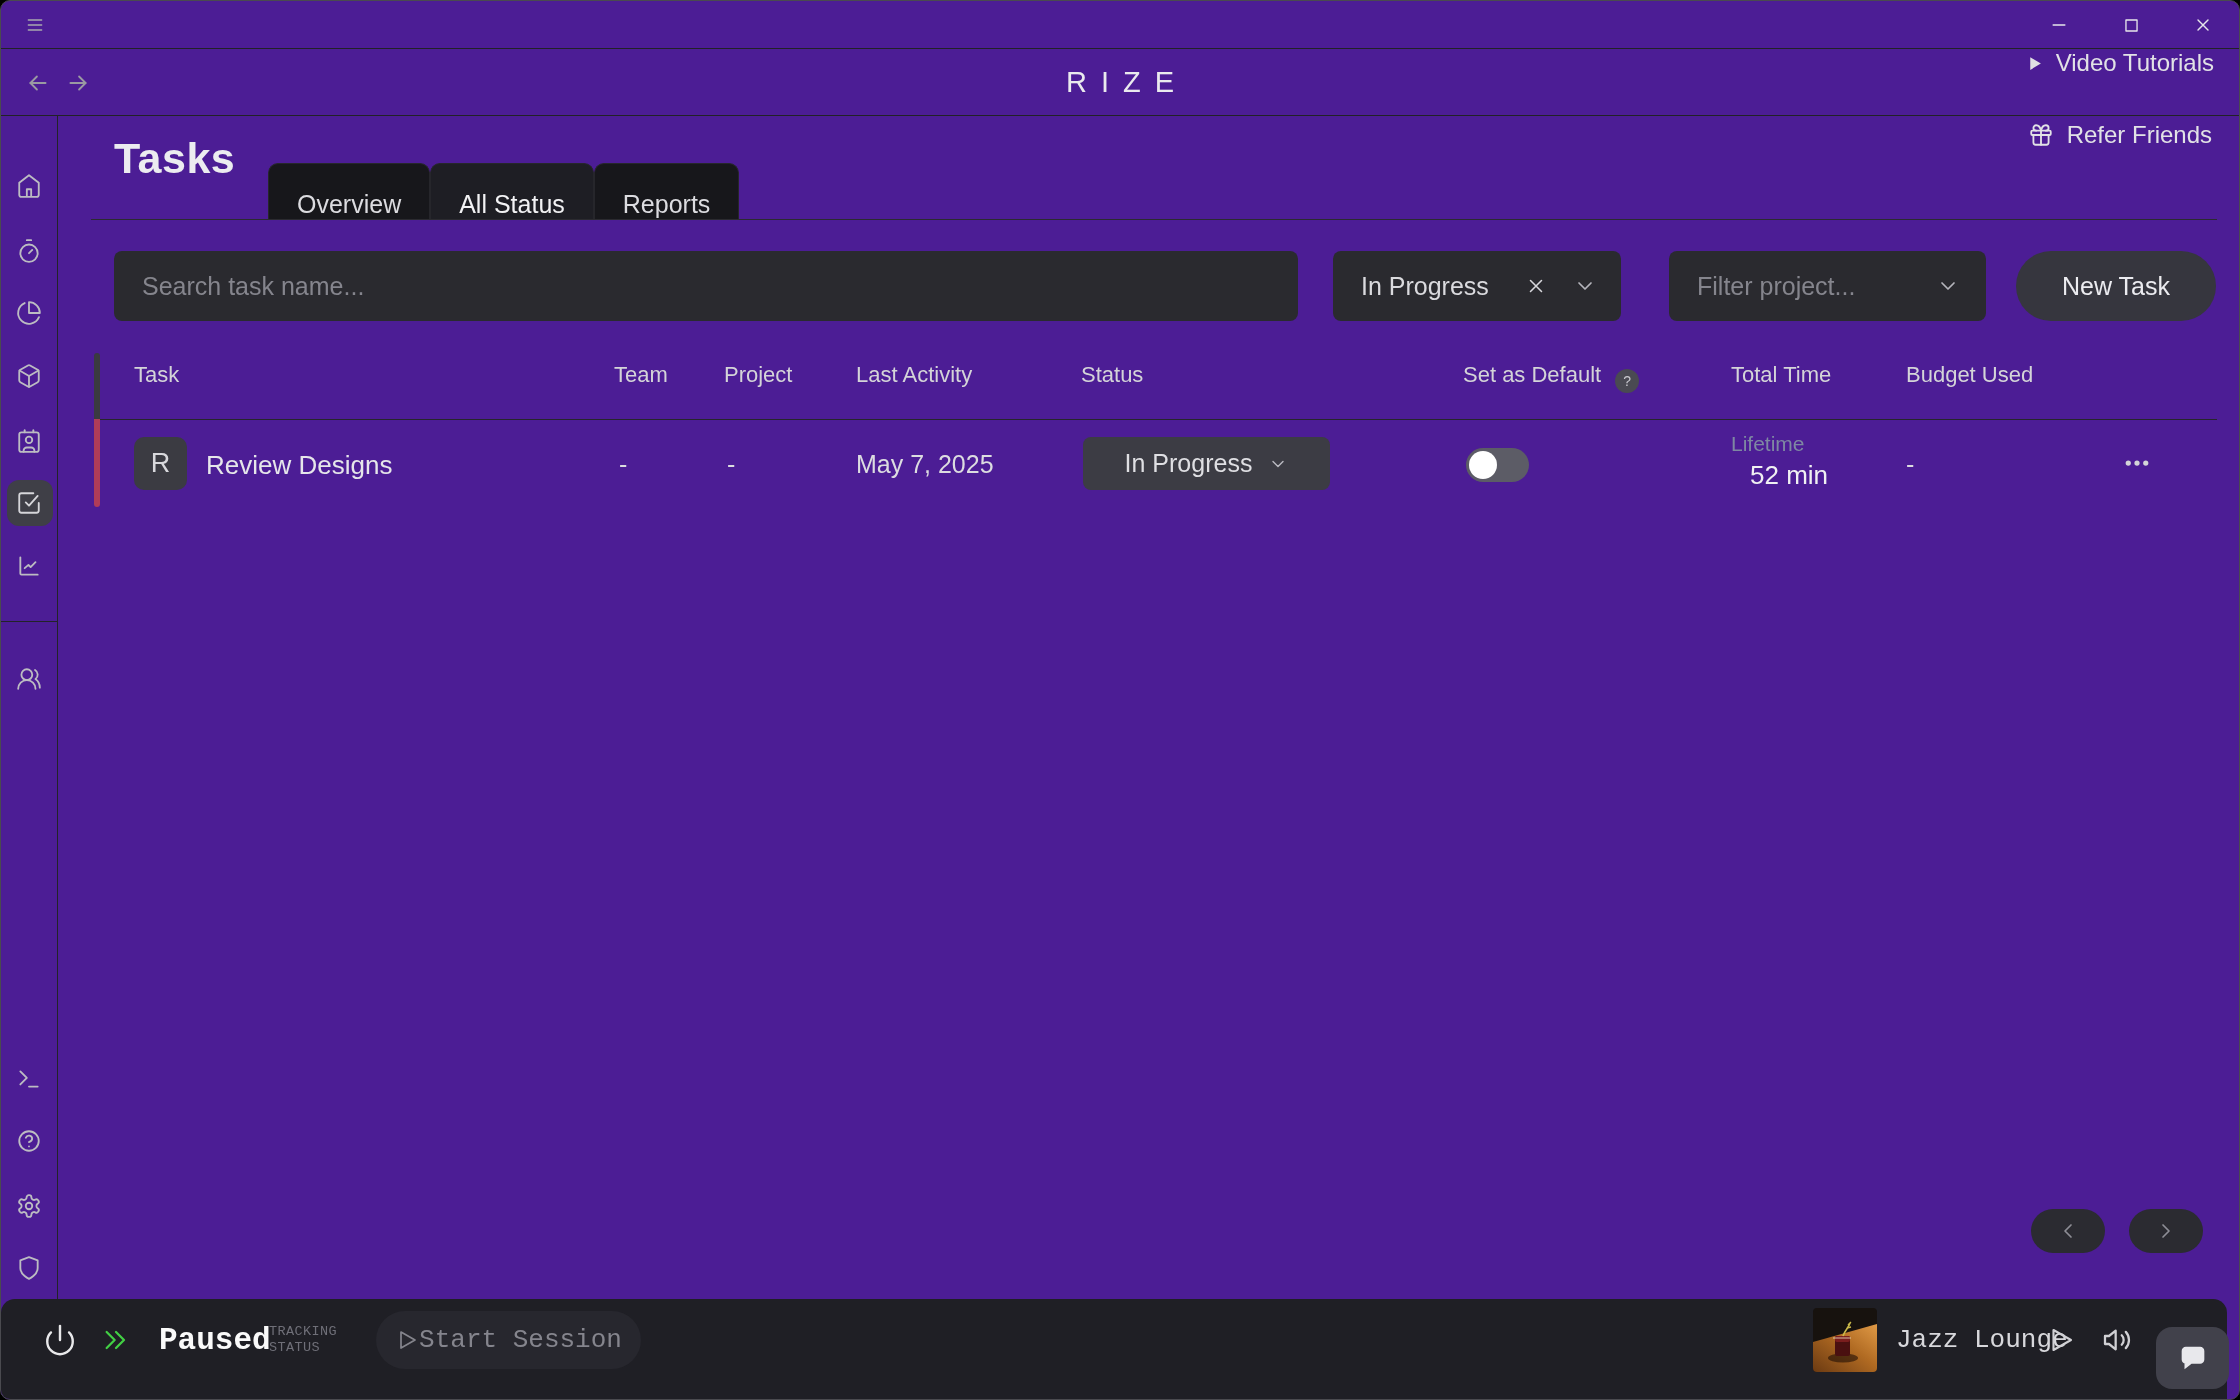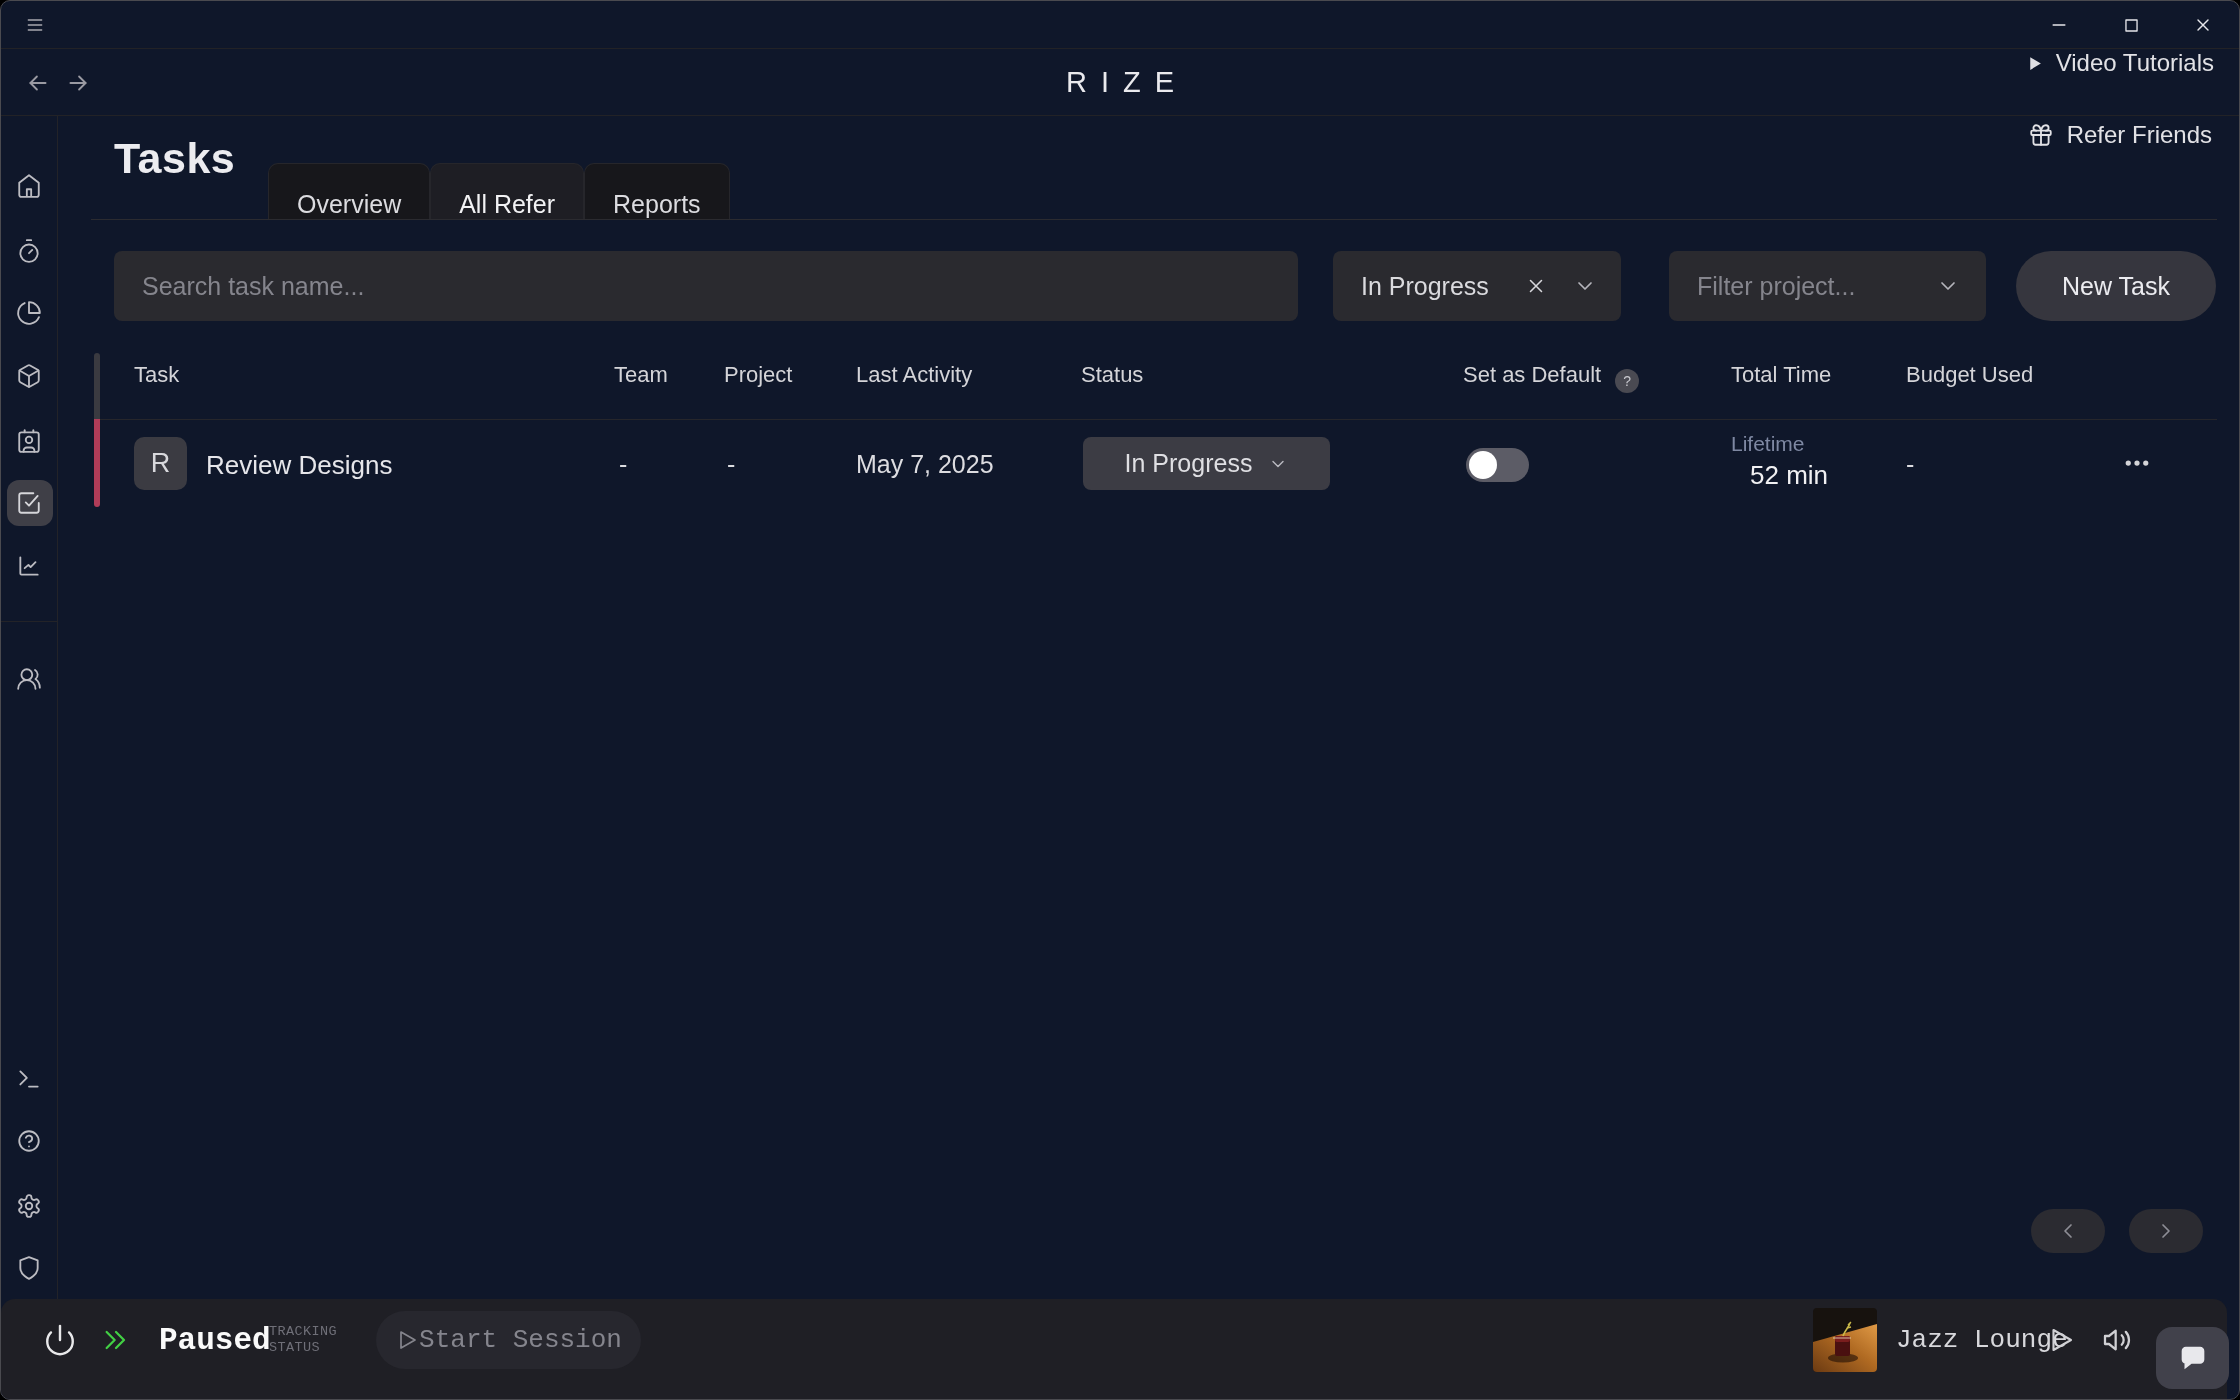--- a/index.html
+++ b/index.html
@@ -1,17 +1,17 @@
 <!DOCTYPE html>
 <html><head>
 <meta charset="utf-8">
 <style>
   * { margin:0; padding:0; box-sizing:border-box; }
   html,body { width:2240px; height:1400px; background:#000; font-family:"Liberation Sans","DejaVu Sans",sans-serif; }
-  .window { position:absolute; inset:0; background:#0f172a; border:1px solid #4a4a4f; border-radius:10px; overflow:hidden; }
+  .window { position:absolute; inset:0; background:#4c1d95; border:1px solid #4a4a4f; border-radius:10px; overflow:hidden; }
 
   svg { display:block; }
   .ic { stroke:currentColor; fill:none; stroke-width:1.7; stroke-linecap:round; stroke-linejoin:round; }
 
   
   .titlebar { position:absolute; top:0; left:0; right:0; height:48px; border-bottom:1px solid #222226; }
   .hamburger { position:absolute; left:12px; top:0; width:44px; height:48px; display:flex; align-items:center; justify-content:center; color:#a8a8ae; cursor:pointer; }
   .win-controls { position:absolute; right:0; top:0; height:48px; display:flex; }
   .win-btn { width:72px; height:48px; display:flex; align-items:center; justify-content:center; color:#e6e6ea; cursor:pointer; }
 
@@ -244,21 +244,21 @@
     </div>
   </div>
 
   <div class="main">
     <div class="page-title">Tasks</div>
     <div class="tabs">
       <div class="tab">
           <span>Overview</span>
         </div>
       <div class="tab active">
-          <span>All Refer</span>
+          <span>All Status</span>
         </div>
       <div class="tab">
           <span>Reports</span>
         </div>
     </div>
     <div class="tabs-divider"></div>
 
     <input class="search-input" type="text" placeholder="Search task name..." style="">
 
     <div class="chip chip-status">

